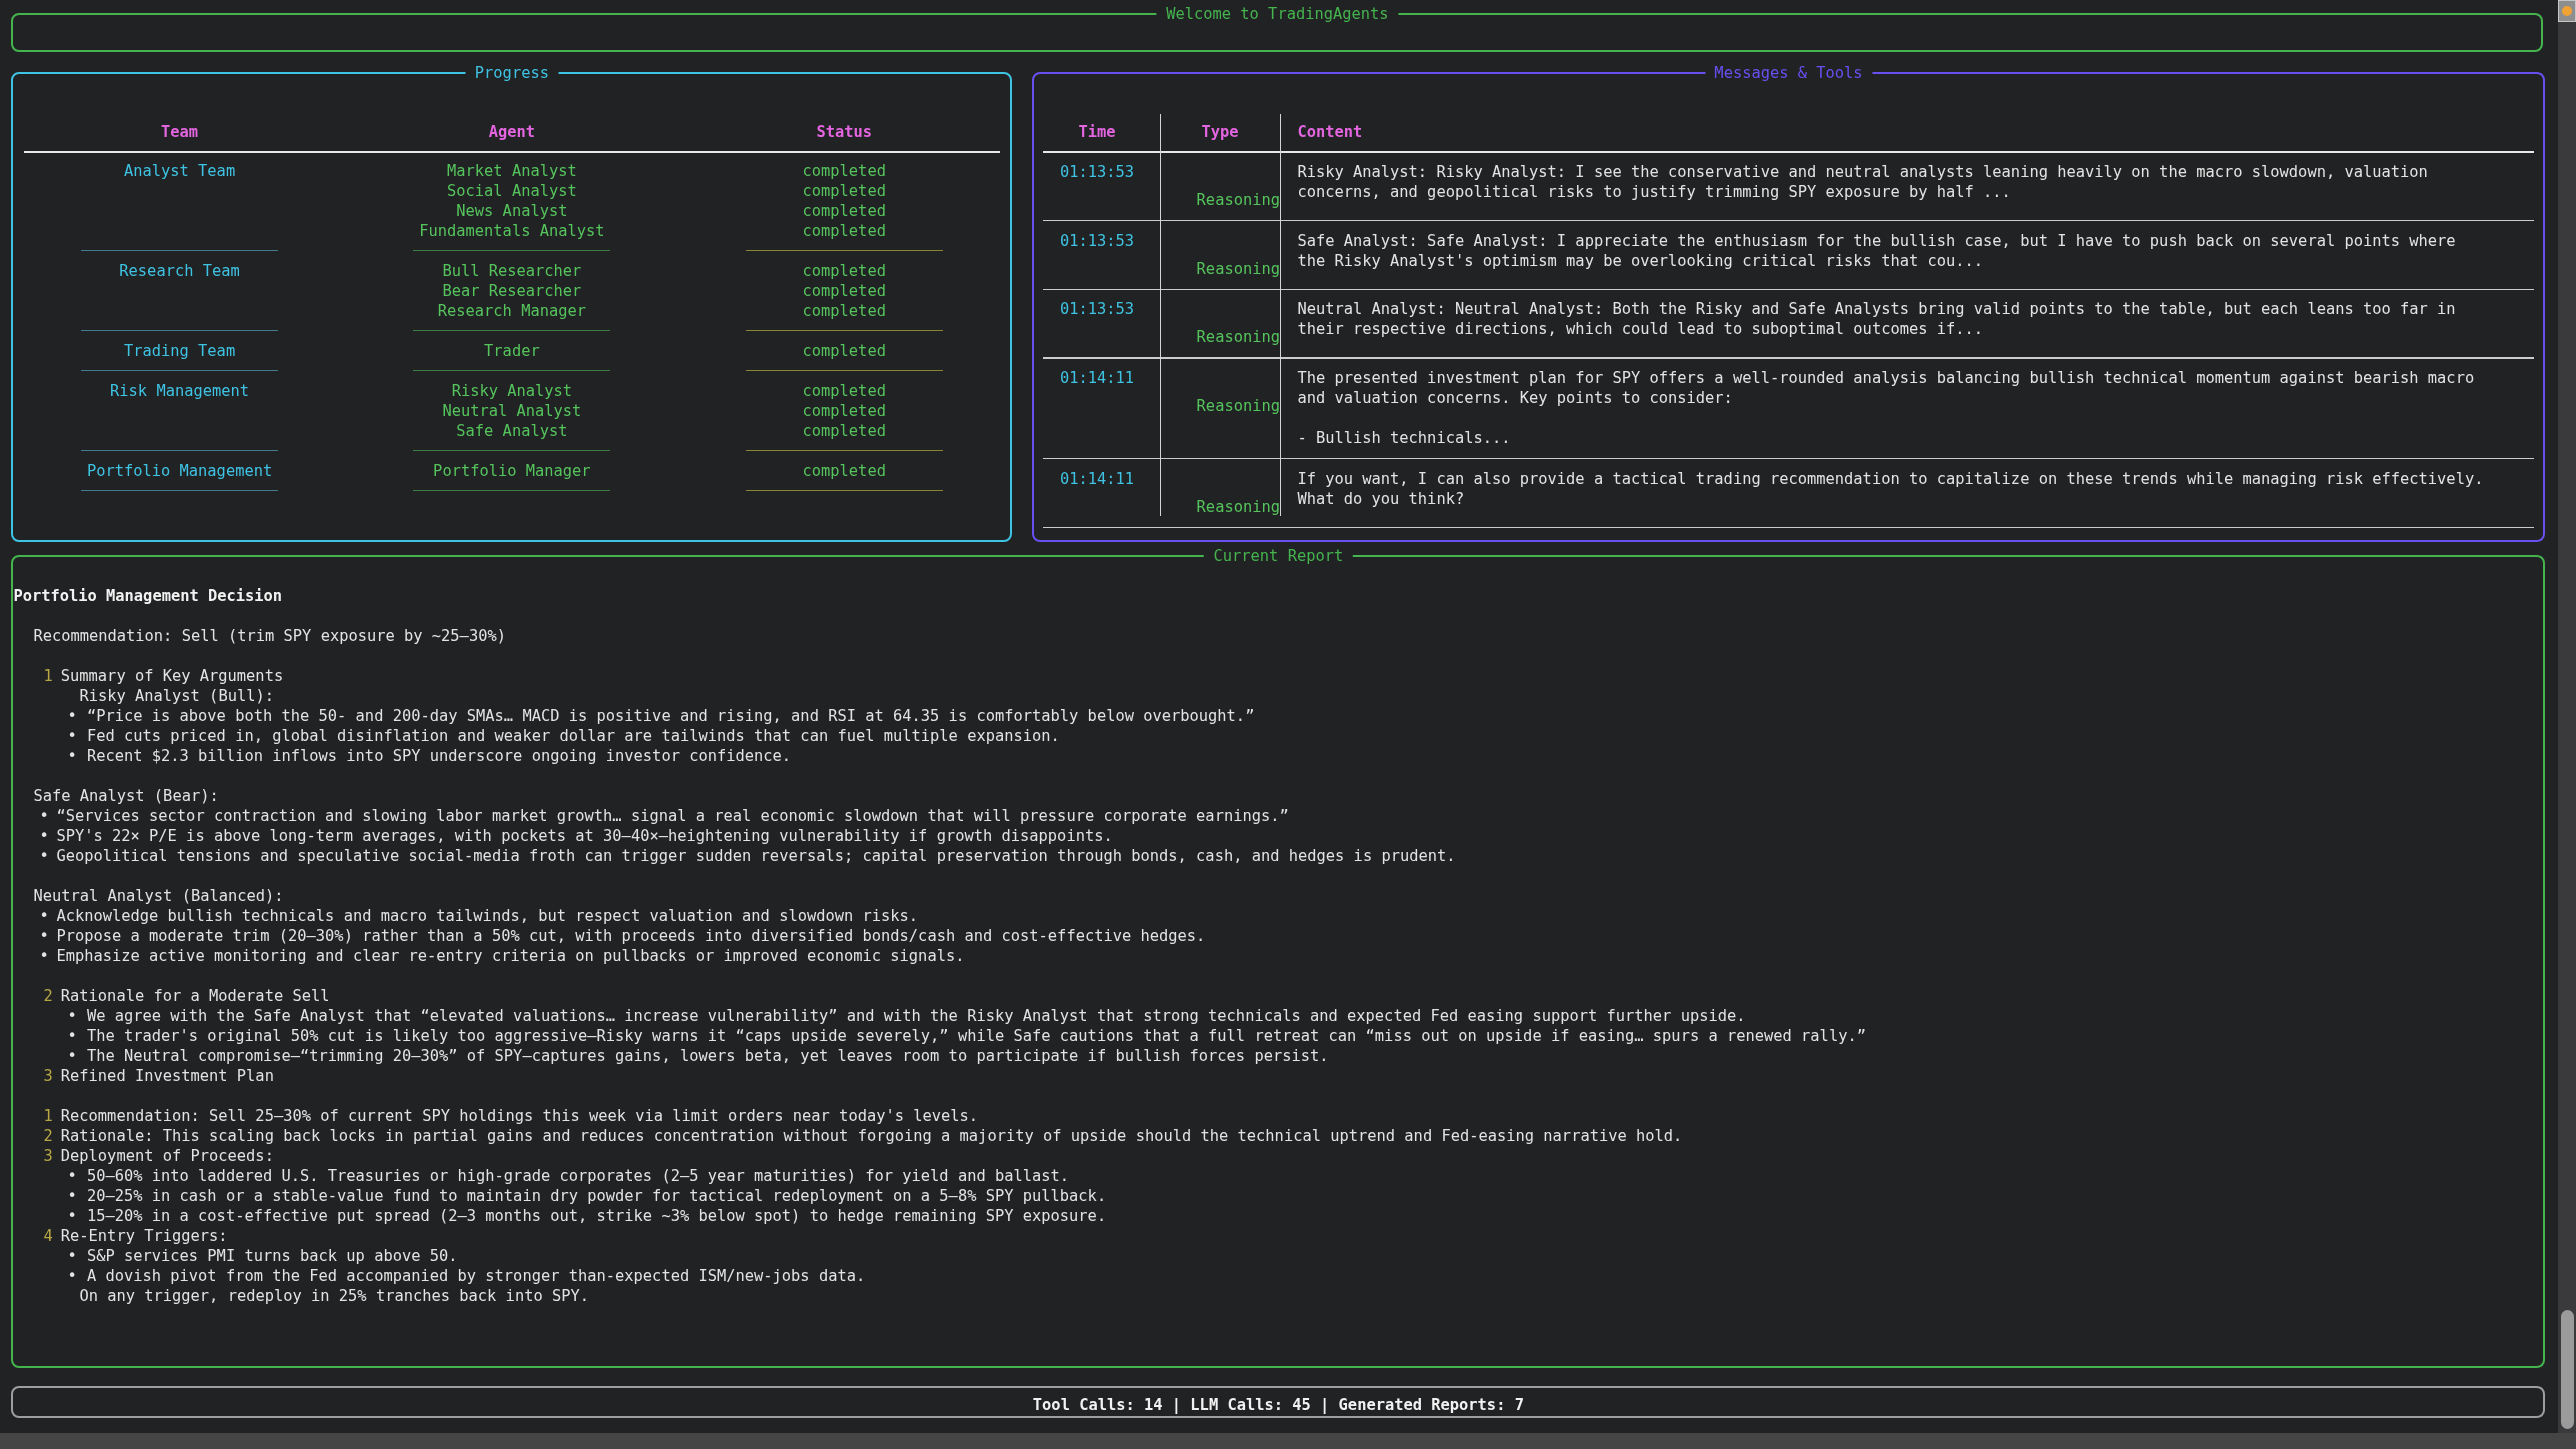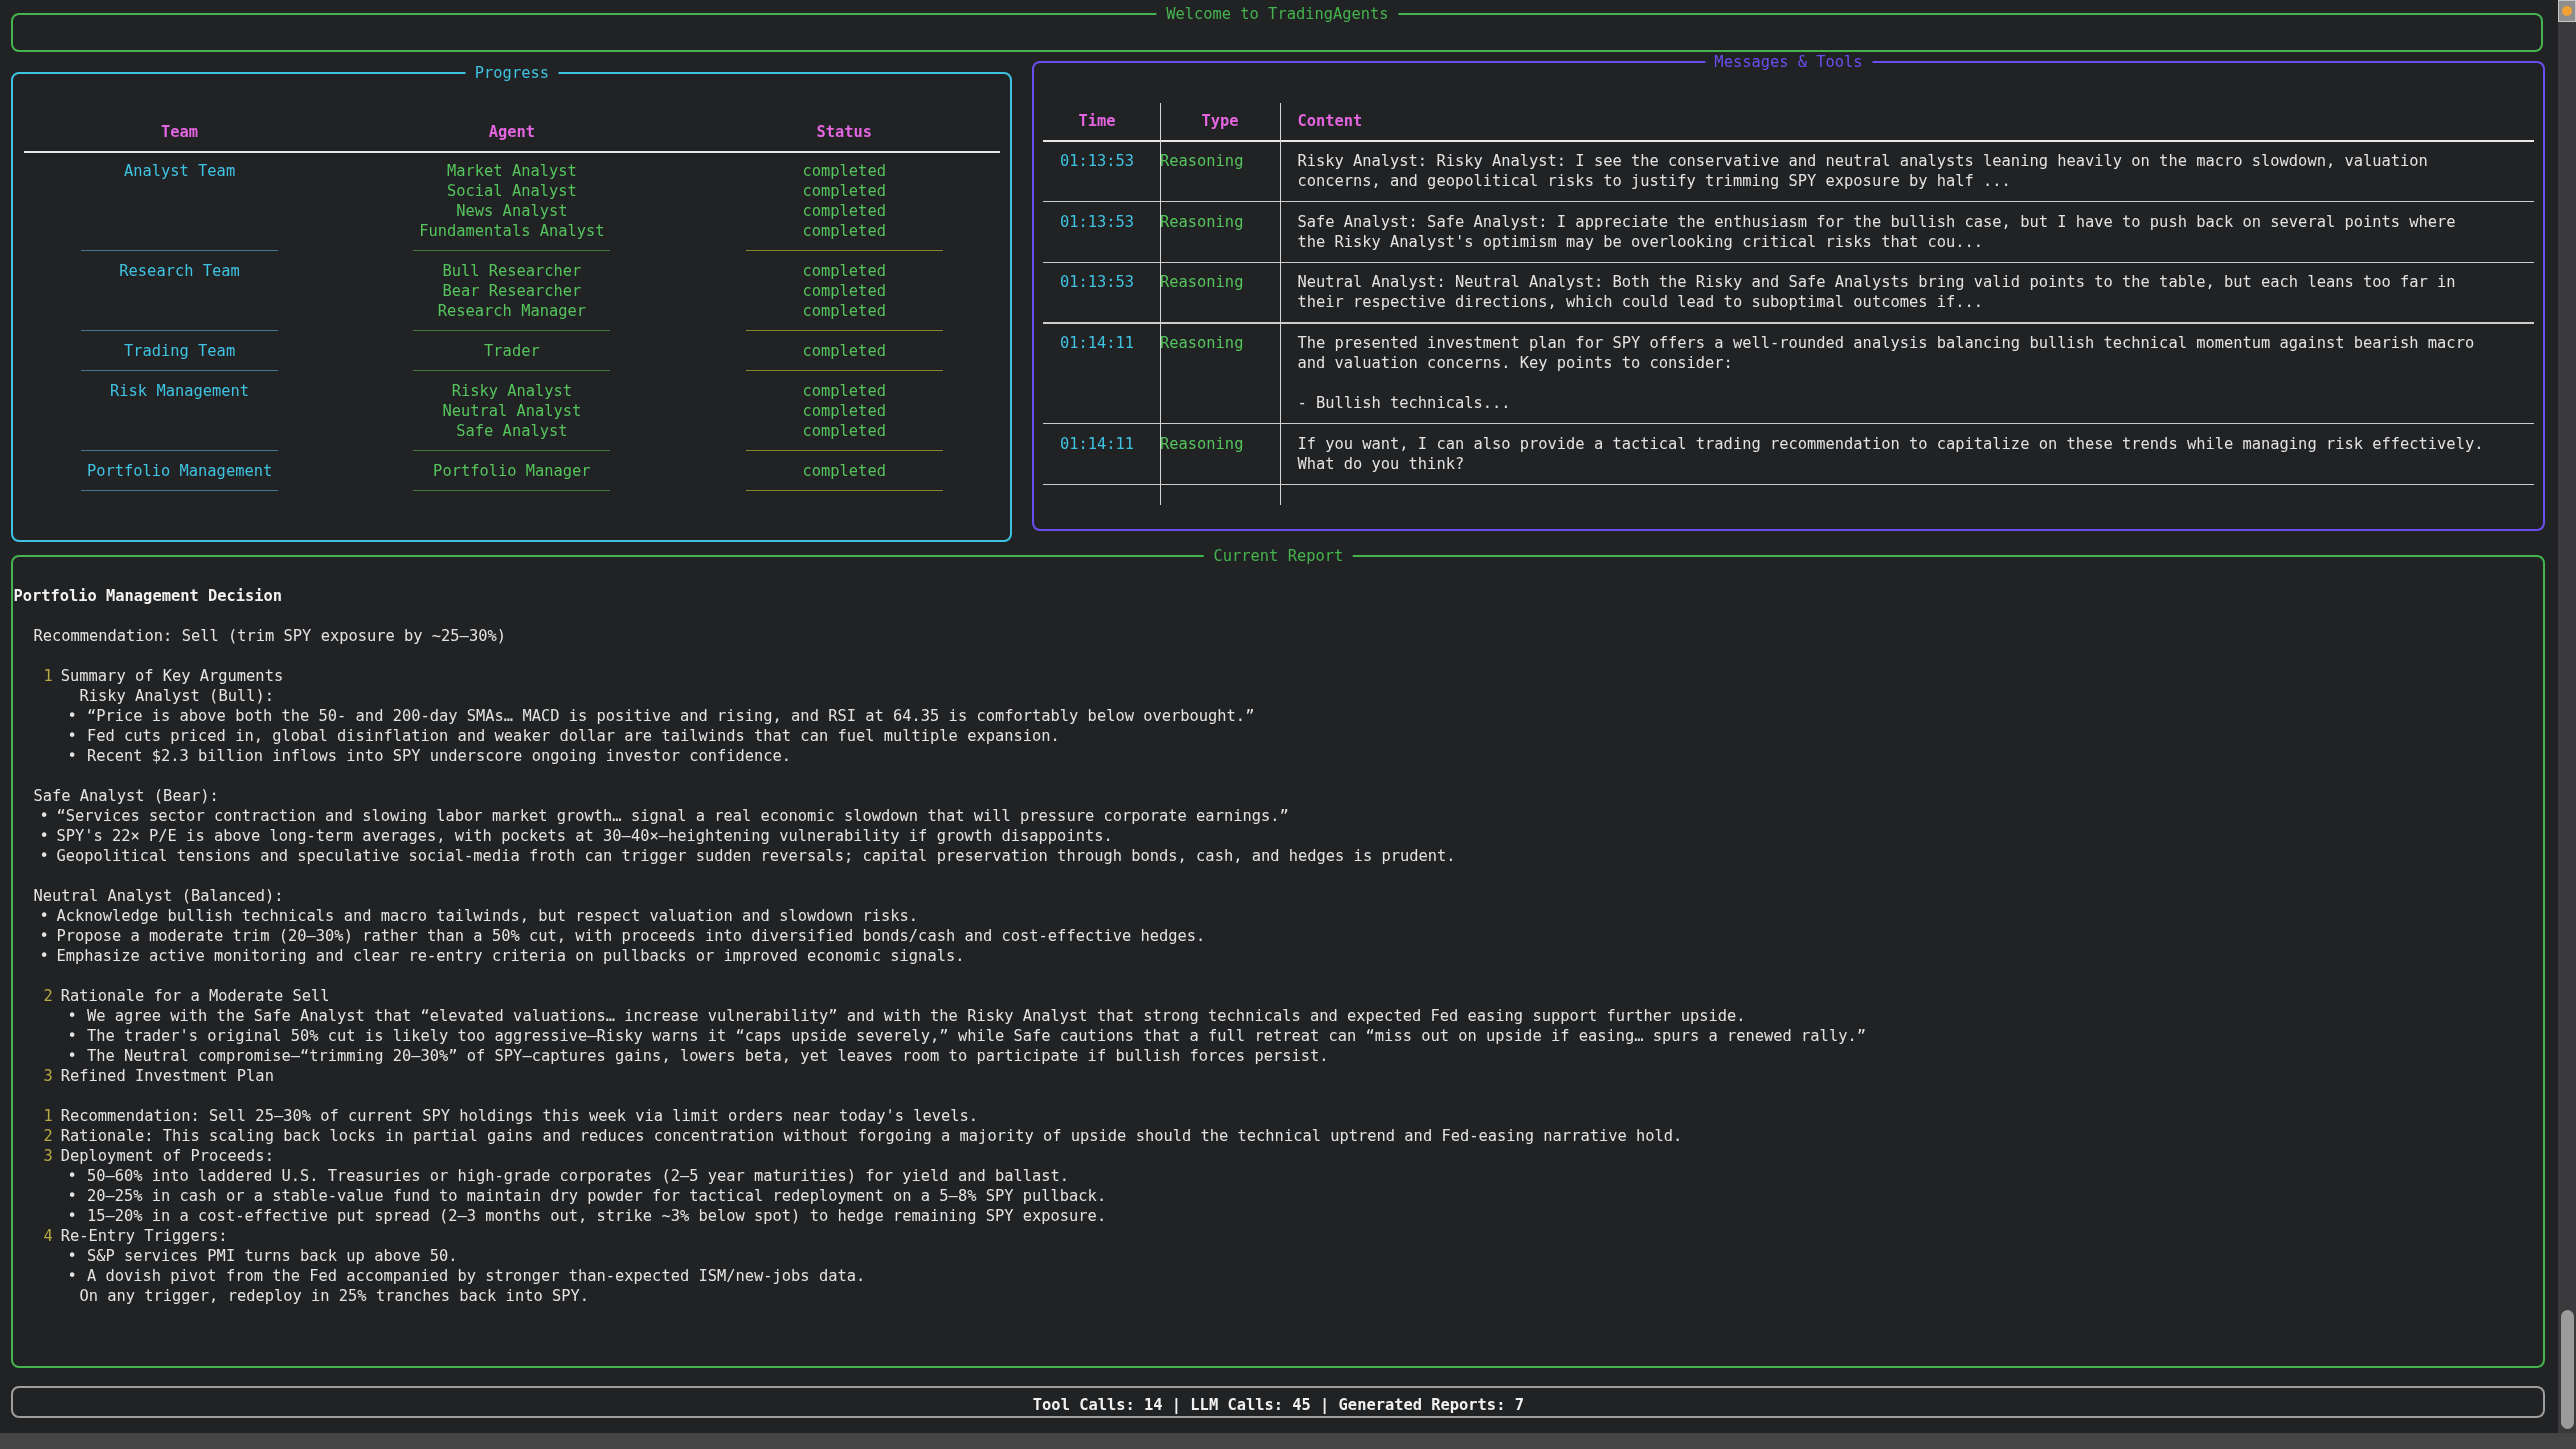--- a/index.html
+++ b/index.html
@@ -26,29 +26,29 @@
   .p-headsep{height:2px;background:var(--line-white);margin:8.7px 10.7px 8px 10.7px;}
   .p-row{line-height:20px;}
   .p-row .team{color:var(--cyan);text-align:center;}
   .p-row .agent,.p-row .status{color:var(--green-text);text-align:center;}
   .p-sep{height:20px;align-items:center;}
   .p-sep i{display:block;height:1.3px;width:197px;margin:0 auto;}
   .p-sep i.s1{background:var(--sep-team);}
   .p-sep i.s2{background:var(--sep-agent);}
   .p-sep i.s3{background:var(--sep-status);}
   
-  #messages{left:1032px;top:61px;width:1513px;height:470px;border-color:var(--purple);}
+  #messages{left:1032px;top:72px;width:1513px;height:470px;border-color:var(--purple);}
   #messages .panel-title{color:var(--purple);}
   .m-head{display:grid;grid-template-columns:126px 120px 1fr;margin-top:48px;line-height:20px;}
   .m-head div{font-weight:bold;color:var(--magenta);text-align:center;}
   .m-head .c-content{text-align:left;padding-left:17.4px;}
   .m-headsep{height:2px;background:var(--line-white);margin:8.7px 9.4px 0 9.4px;}
   .m-row{display:grid;grid-template-columns:126px 120px 1fr;padding:9.4px 0 10px 0;line-height:20px;}
   .m-row .time{color:var(--cyan);text-align:center;}
-  .m-row .type{color:var(--green-text);text-align:left;}
+  .m-row .type{color:var(--green-text);text-align:right;margin-top:28px;}
   .m-row .content{color:var(--white);white-space:pre-wrap;padding-left:17.4px;padding-right:20px;}
   .m-sep{height:1.3px;background:#cccccc;margin:0 9.4px;}
   .m-vline{position:absolute;top:40px;height:402px;width:1.3px;background:#d5d5d5;}
   
   #report{left:11.4px;top:555px;width:2534px;height:813px;border-color:var(--green);}
   #report .panel-title{color:var(--green);}
   #report-body{padding-top:29px;}
   .r-line{line-height:20px;height:20px;white-space:pre;}
   .r-heading{text-align:left;font-weight:bold;color:var(--bold-white);}
   .r-plain{padding-left:20px;}

